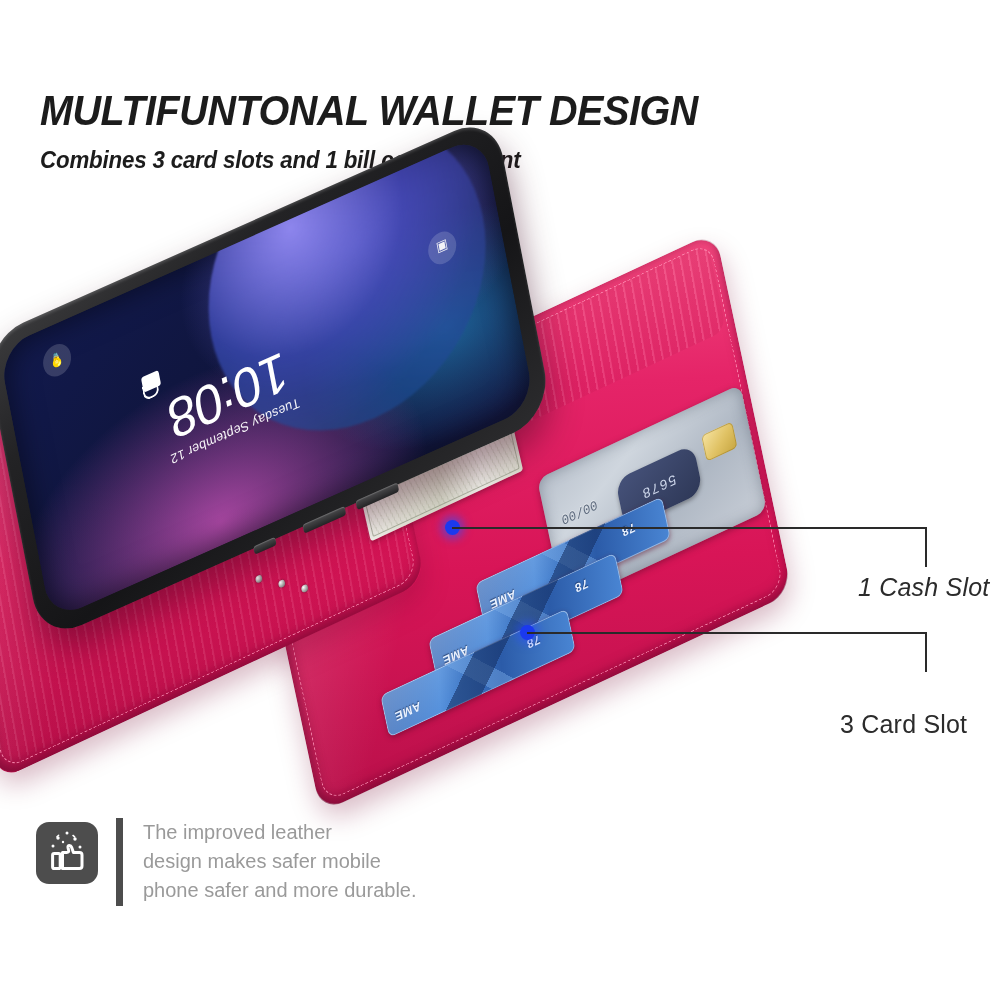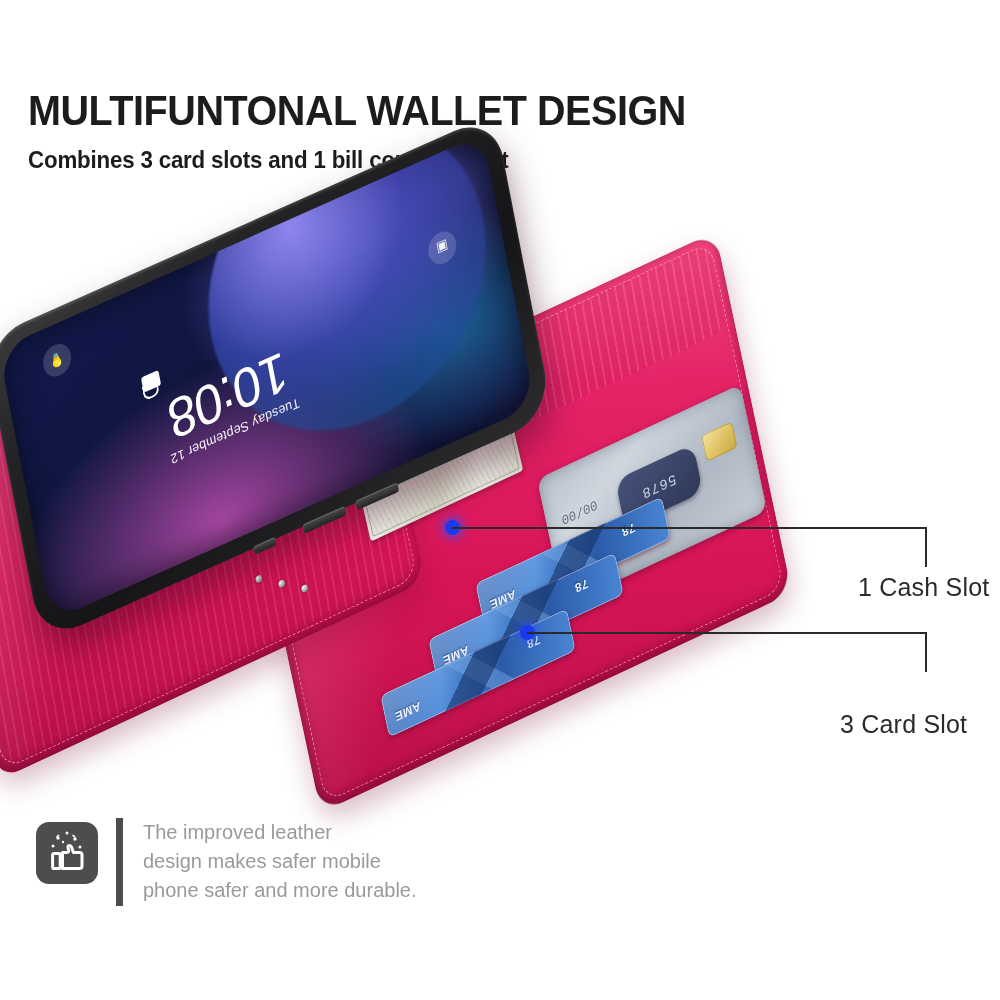--- a/index.html
+++ b/index.html
@@ -1,20 +1,20 @@
 <!DOCTYPE html>
 <html><head>
 <meta charset="utf-8">
 <style>
   * { margin:0; padding:0; box-sizing:border-box; }
   html,body { width:1000px; height:1000px; background:#ffffff; }
   body { font-family:"Liberation Sans", sans-serif; position:relative; overflow:hidden; }
 
   
-  #header { position:absolute; left:28px; top:88px; width:940px; }
+  #header { position:absolute; left:40px; top:88px; width:940px;font-style:italic; }
   #title {
     font-family:"Liberation Sans Narrow","Liberation Sans",sans-serif;
     font-weight:700; font-size:43px; letter-spacing:-0.5px;
     color:#1c1c1c; line-height:1.05; transform:scaleX(0.92); transform-origin:left center;
     white-space:nowrap;
   }
   #subtitle {
     margin-top:13px;
     font-family:"Liberation Sans Narrow","Liberation Sans",sans-serif;
     font-weight:700; font-size:24px; color:#1c1c1c; letter-spacing:-0.2px;
@@ -302,21 +302,21 @@
     <div class="btn-side" id="btn-vol-up"></div>
     <div class="btn-side" id="btn-vol-dn"></div>
   </div>
 </div>
 
 <div id="callouts">
 
   <div class="dot" style="left:445px; top:520px;"></div>
   <div class="lead-h" style="left:452px; top:527px; width:473px;"></div>
   <div class="lead-v" style="left:925px; top:527px; height:40px;"></div>
-  <div class="callout-label" style="left:858px; top:573px;">1 Cash Slot</div>
+  <div class="callout-label" style="left:858px; top:573px;font-style:italic;">1 Cash Slot</div>
 
   <div class="dot" style="left:520px; top:625px;"></div>
   <div class="lead-h" style="left:527px; top:632px; width:398px;"></div>
   <div class="lead-v" style="left:925px; top:632px; height:40px;"></div>
   <div class="callout-label" style="left:840px; top:710px;">3 Card Slot</div>
 </div>
 
 <div id="feature">
   <div id="feature-icon">
     <svg width="62" height="62" viewBox="0 0 62 62">

